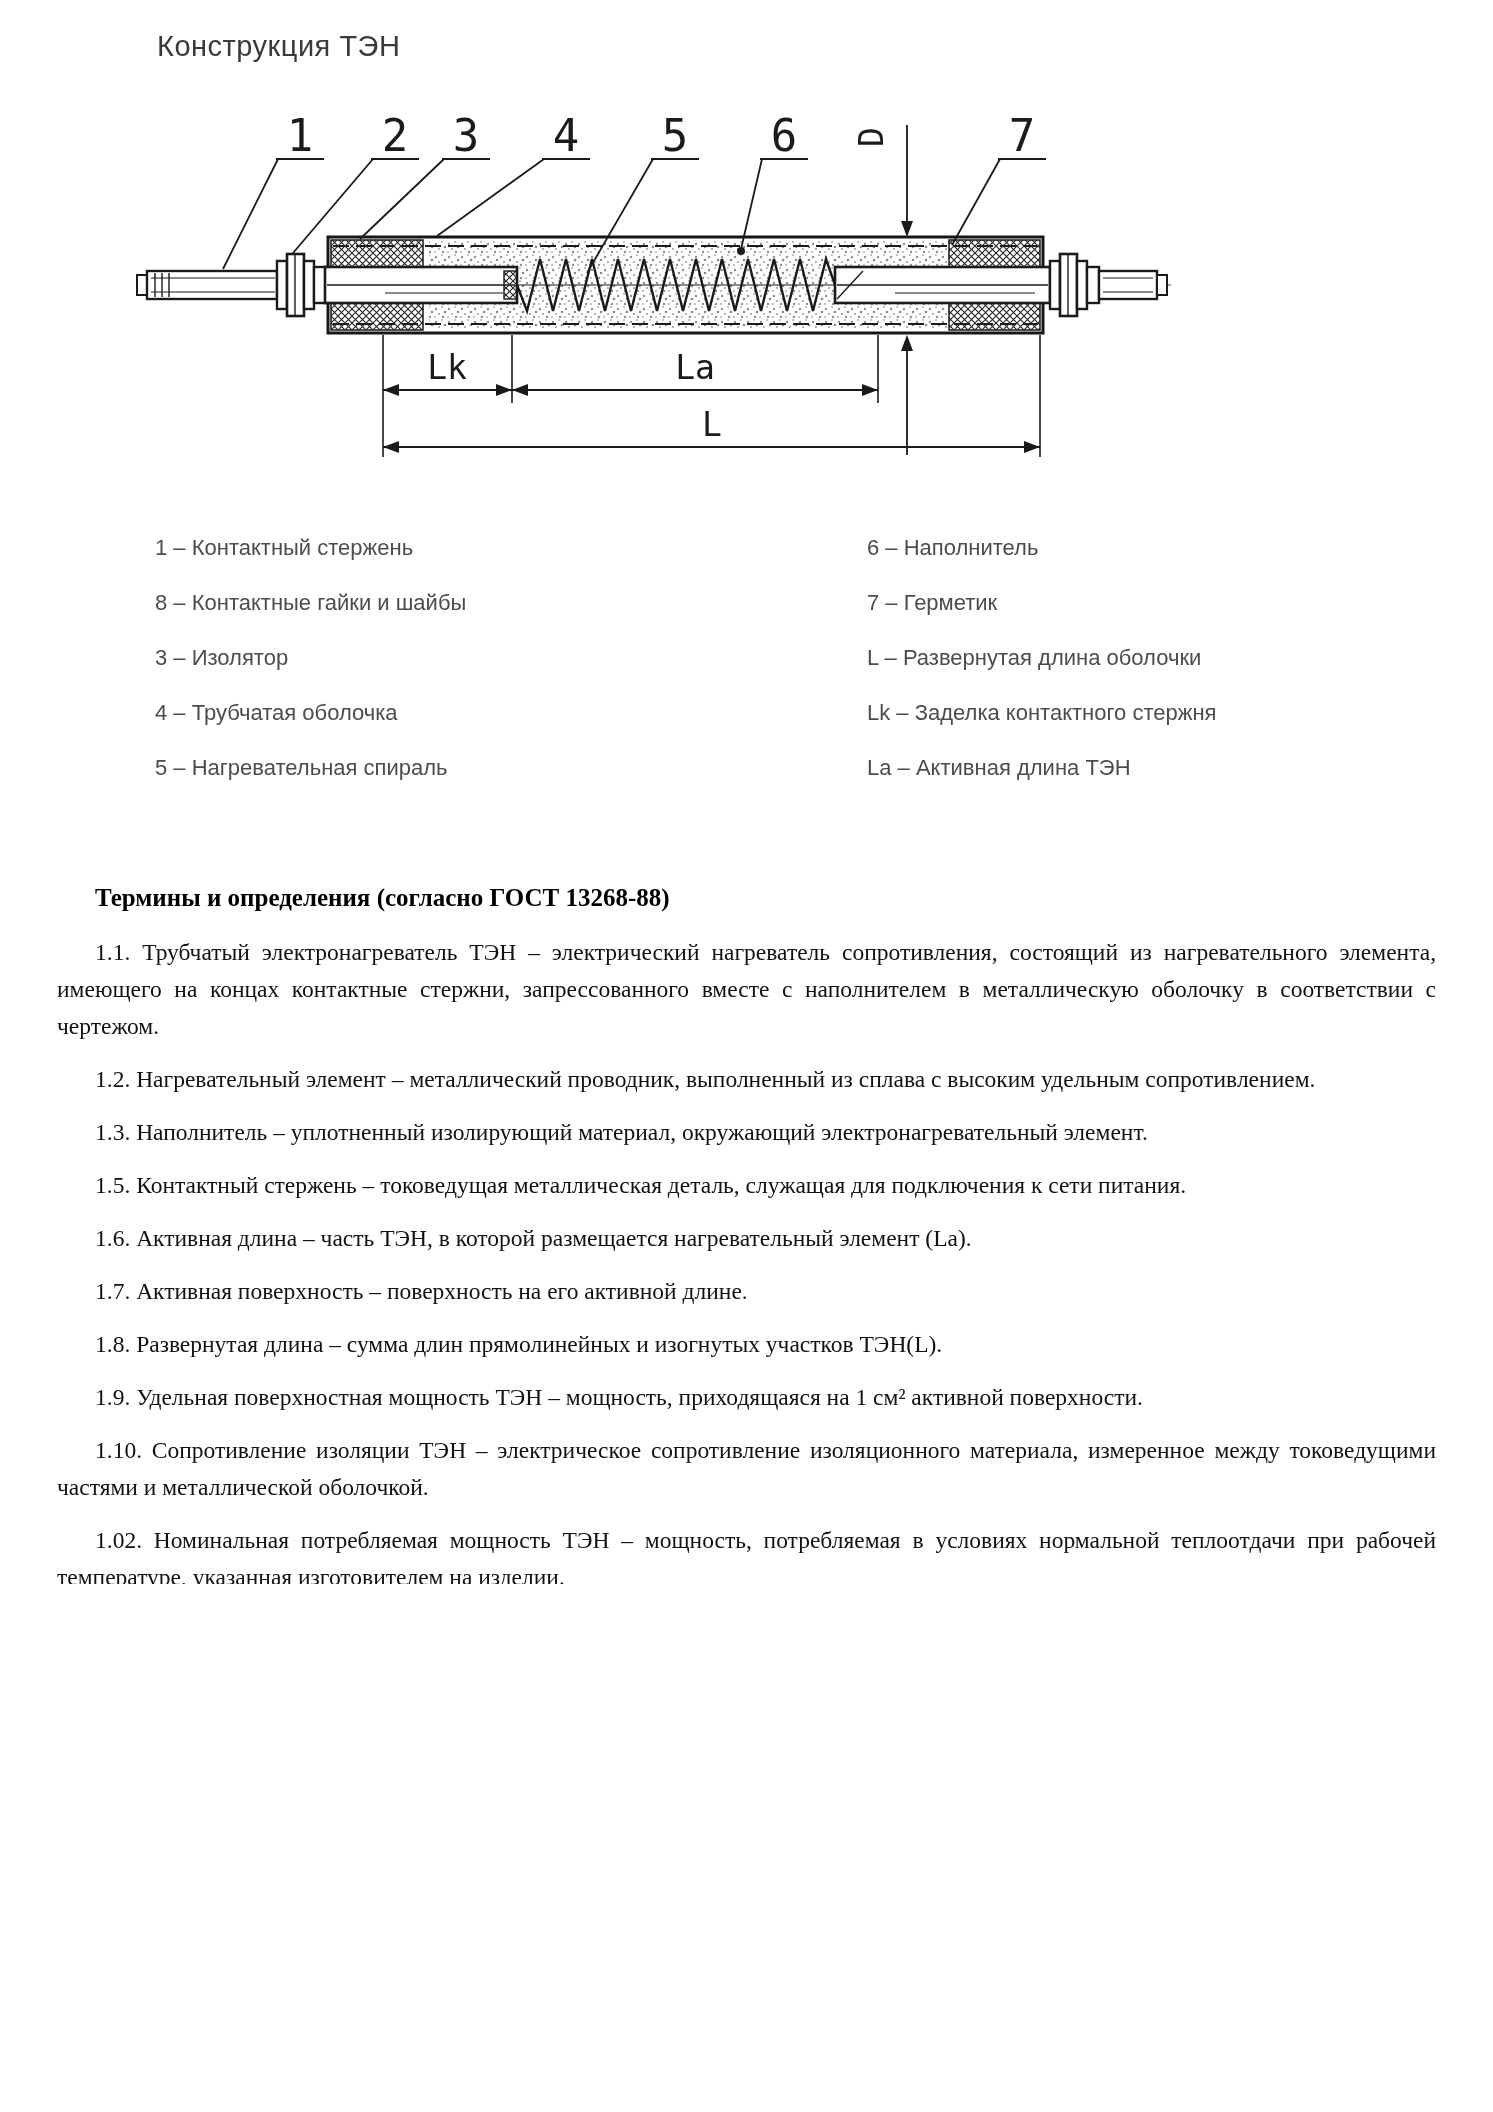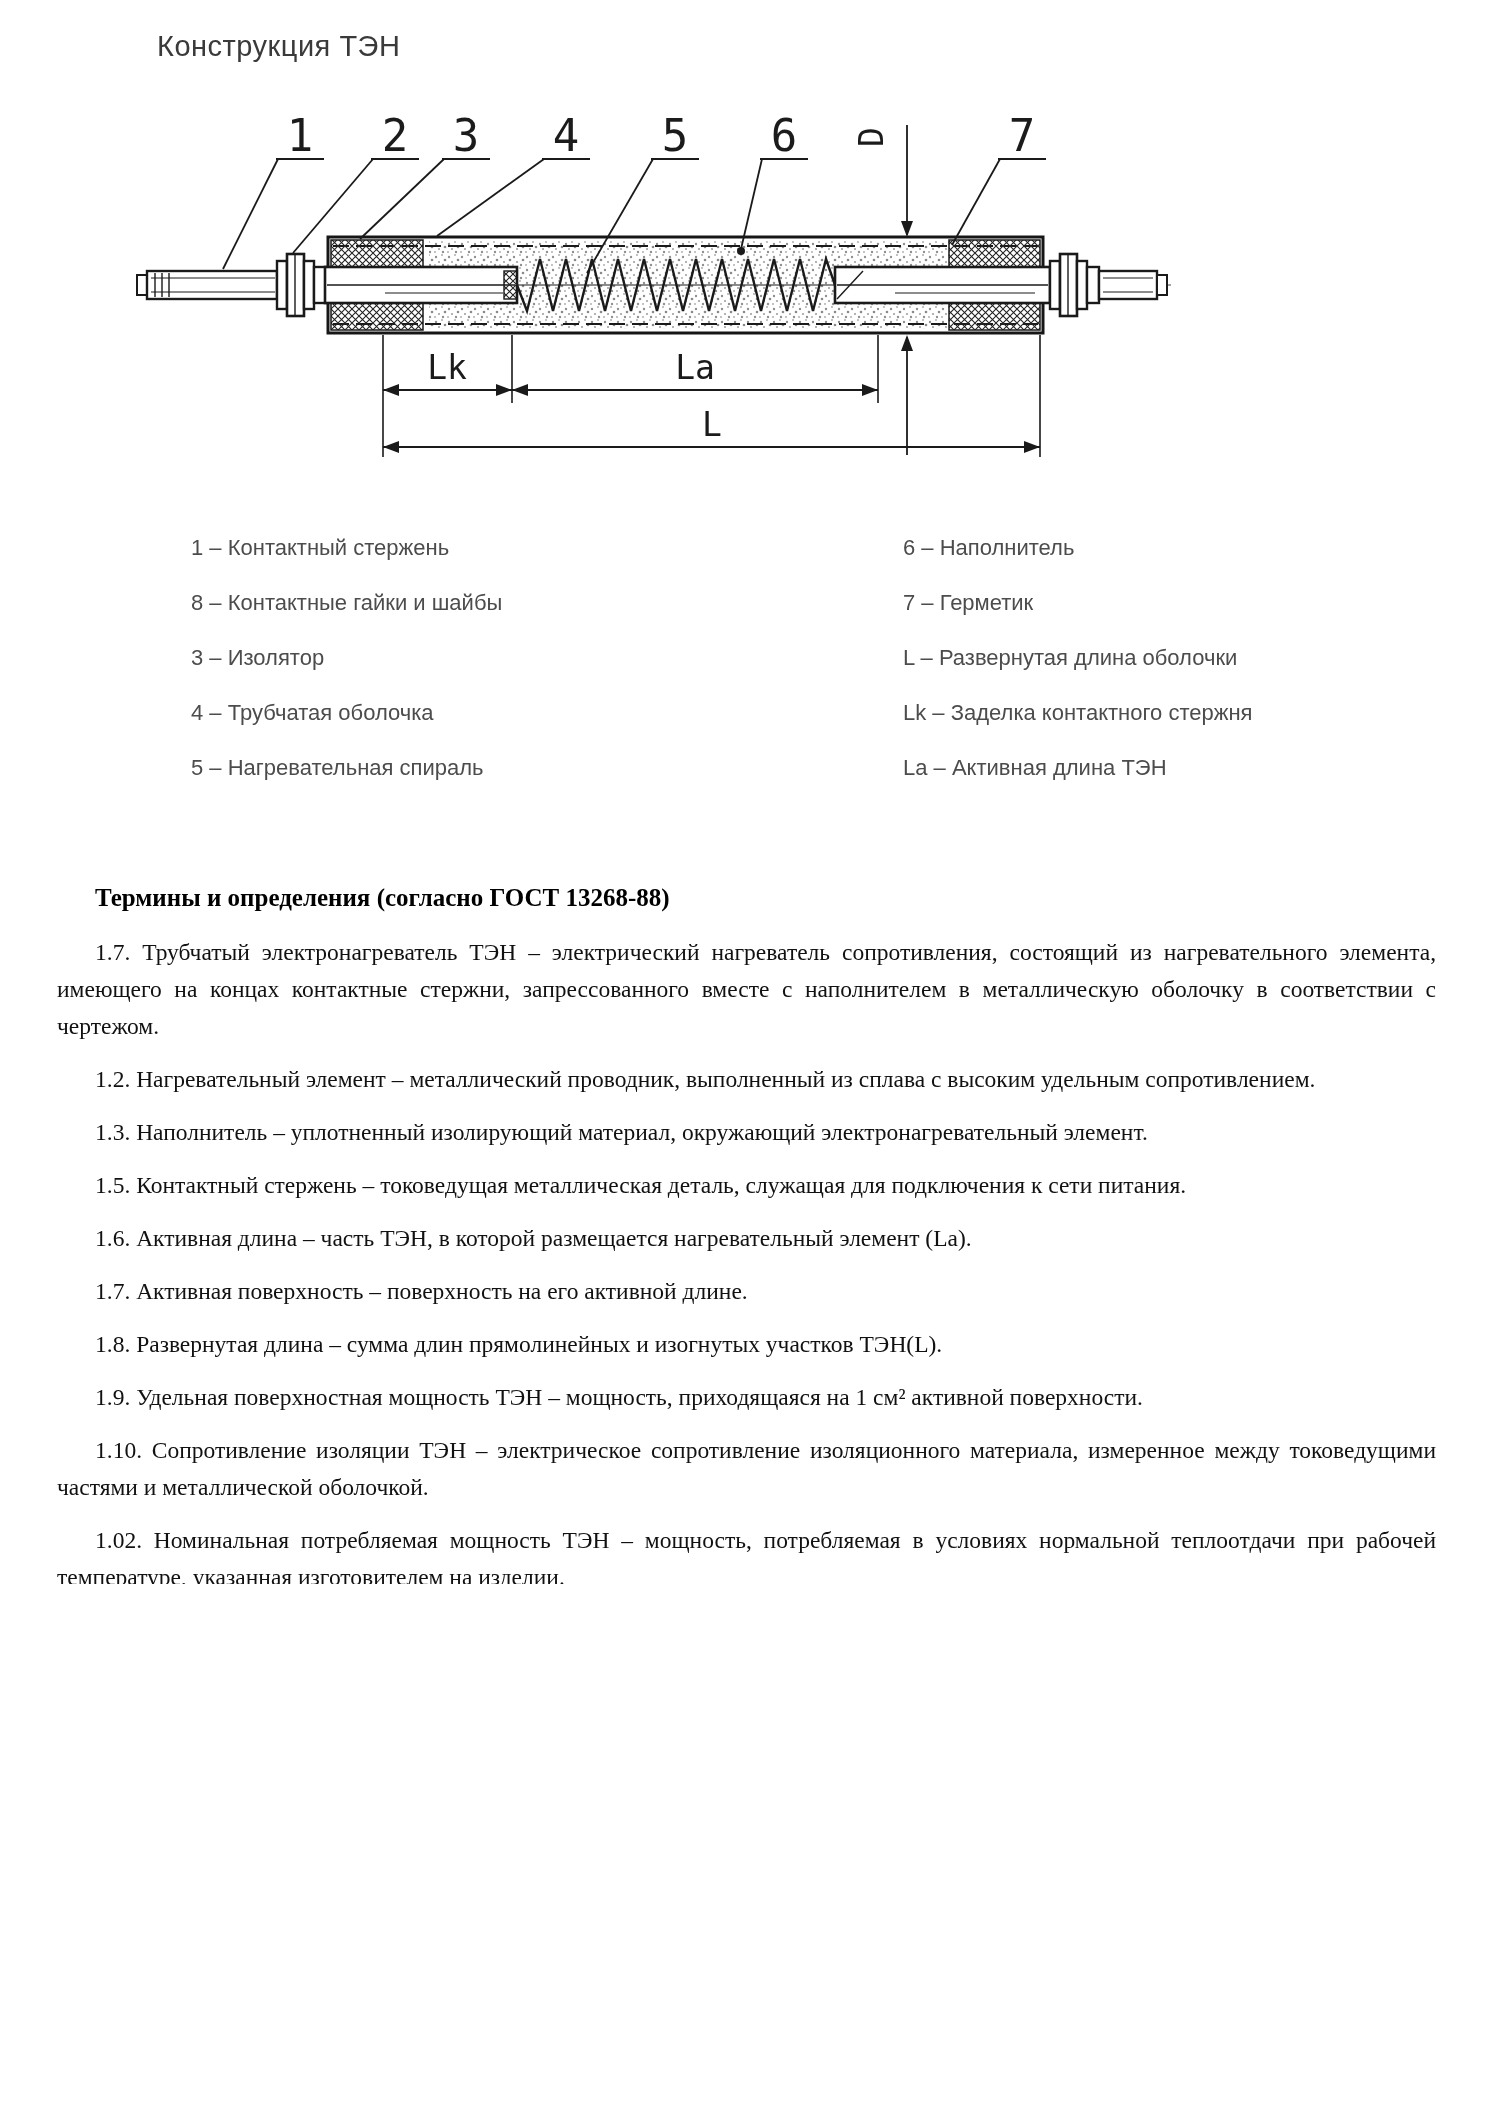--- a/index.html
+++ b/index.html
@@ -28,21 +28,20 @@
   .legend{
     position:absolute;
     left:0; top:0; width:100%;
   }
   .legend-item{
     position:absolute;
     font-size:22px;
     color:#4c4c4c;
     font-family:"Liberation Sans", sans-serif;
     white-space:nowrap;
-    margin-left:36px;
   }
   .lcol{left:155px;}
   .rcol{left:867px;}
   .r0{top:535px;} .r1{top:590px;} .r2{top:645px;} .r3{top:700px;} .r4{top:755px;}
   .terms{
     position:absolute;
     left:57px; right:57px; top:884px;
     color:#111;
     font-family:"Liberation Serif", serif;
   }
@@ -232,21 +231,21 @@
     <div class="legend-item lcol r4">5 – Нагревательная спираль</div>
     <div class="legend-item rcol r0">6 – Наполнитель</div>
     <div class="legend-item rcol r1">7 – Герметик</div>
     <div class="legend-item rcol r2">L – Развернутая длина оболочки</div>
     <div class="legend-item rcol r3">Lk – Заделка контактного стержня</div>
     <div class="legend-item rcol r4">La – Активная длина ТЭН</div>
   </div>
 
   <div class="terms">
     <h3>Термины и определения (согласно ГОСТ 13268-88)</h3>
-    <p>1.7. Трубчатый электронагреватель ТЭН – электрический нагреватель сопротивления, состоящий из нагревательного элемента, имеющего на концах контактные стержни, запрессованного вместе с наполнителем в металлическую оболочку в соответствии с чертежом.</p>
+    <p>1.1. Трубчатый электронагреватель ТЭН – электрический нагреватель сопротивления, состоящий из нагревательного элемента, имеющего на концах контактные стержни, запрессованного вместе с наполнителем в металлическую оболочку в соответствии с чертежом.</p>
     <p>1.2. Нагревательный элемент – металлический проводник, выполненный из сплава с высоким удельным сопротивлением.</p>
     <p>1.3. Наполнитель – уплотненный изолирующий материал, окружающий электронагревательный элемент.</p>
     <p>1.5. Контактный стержень – токоведущая металлическая деталь, служащая для подключения к сети питания.</p>
     <p>1.6. Активная длина – часть ТЭН, в которой размещается нагревательный элемент (La).</p>
     <p>1.7. Активная поверхность – поверхность на его активной длине.</p>
     <p>1.8. Развернутая длина – сумма длин прямолинейных и изогнутых участков ТЭН(L).</p>
     <p>1.9. Удельная поверхностная мощность ТЭН – мощность, приходящаяся на 1 см² активной поверхности.</p>
     <p>1.10. Сопротивление изоляции ТЭН – электрическое сопротивление изоляционного материала, измеренное между токоведущими частями и металлической оболочкой.</p>
     <p>1.02. Номинальная потребляемая мощность ТЭН – мощность, потребляемая в условиях нормальной теплоотдачи при рабочей температуре, указанная изготовителем на изделии.</p>
   </div>

